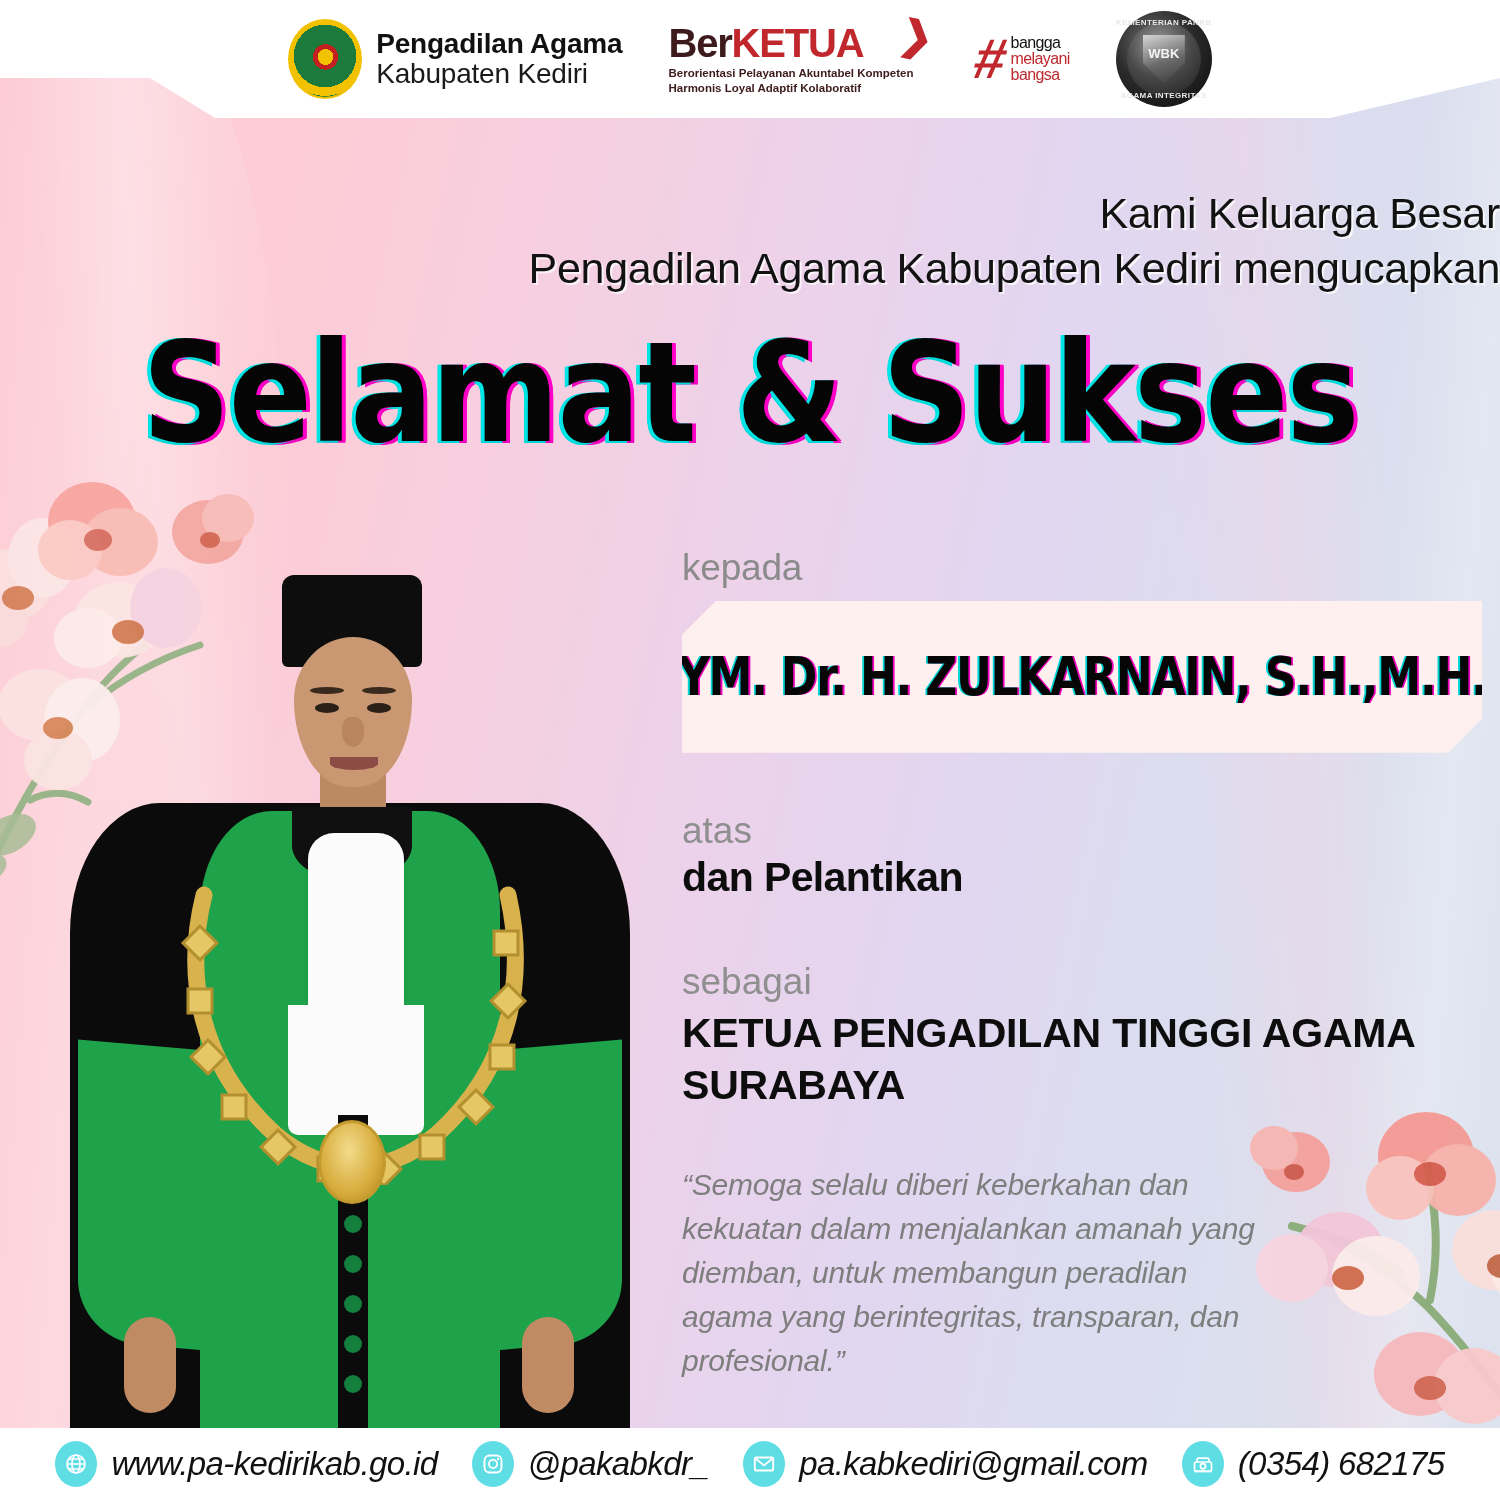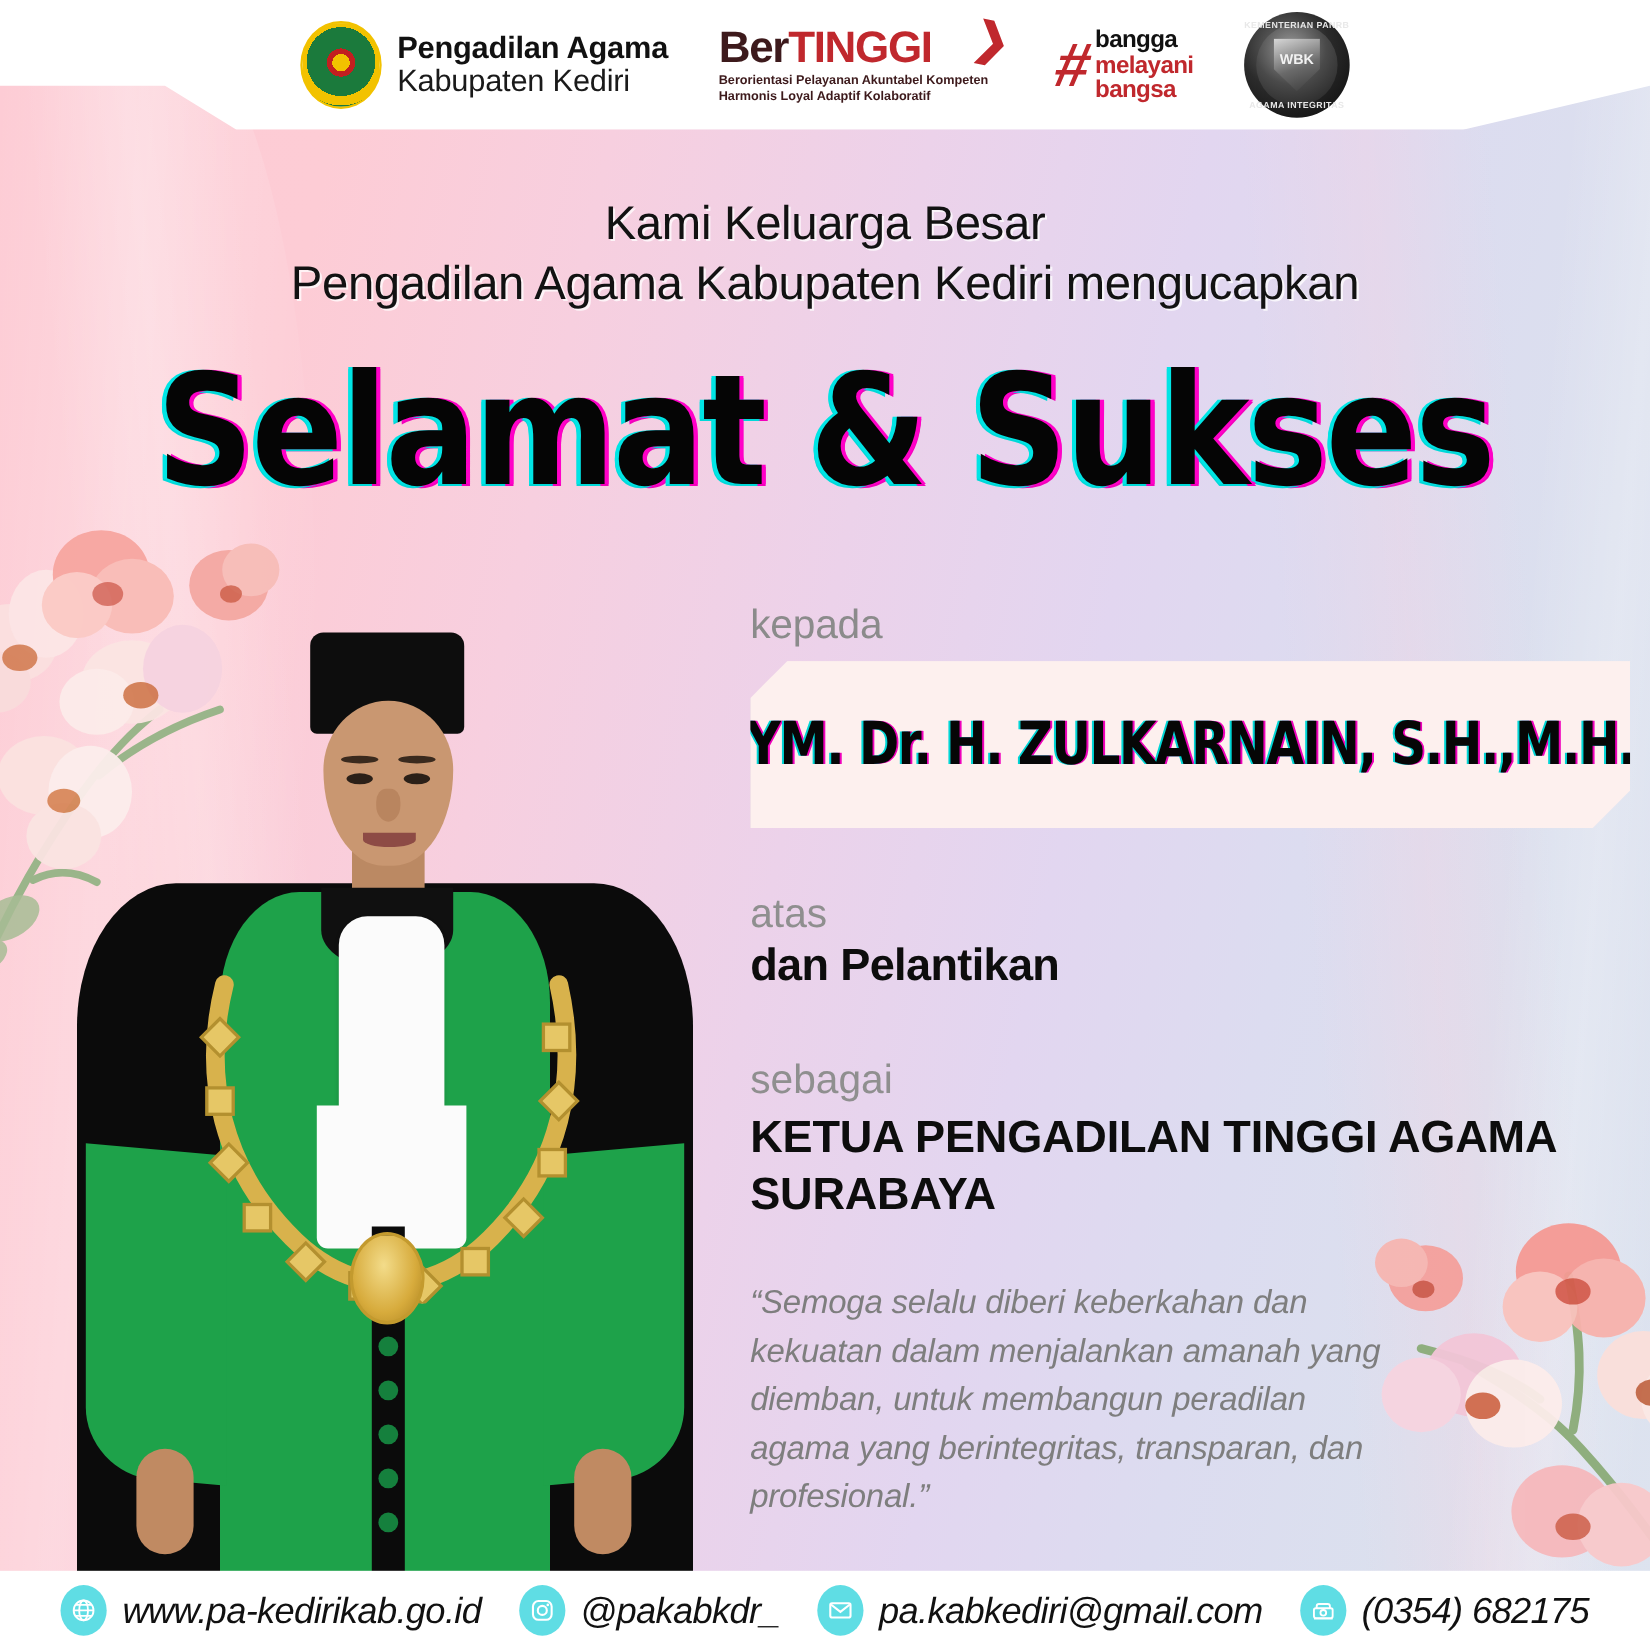--- a/index.html
+++ b/index.html
@@ -105,21 +105,21 @@
   }
   .berakhlak .sub {
     font-size: 11.5px; font-weight: 700; color: #3d1a1c; line-height: 1.25; margin-top: 3px; white-space: nowrap;
   }
 
   .bangga { display: flex; align-items: center; gap: 8px; }
   .bangga .hash {
     font-size: 56px; font-weight: 900; color: #c0282d; line-height: .8;
     transform: skewX(-12deg); letter-spacing: -4px;
   }
-  .bangga .words { line-height: 1.02; font-weight: 700; font-size: 22px; letter-spacing: -.6px; }
+  .bangga .words { line-height: 1.02; font-weight: 400; font-size: 16px; letter-spacing: -.6px; }
   .bangga .w1 { color: #111; }
   .bangga .w2, .bangga .w3 { color: #c0282d; }
 
   .wbk {
     width: 96px; height: 96px; border-radius: 50%; flex: none;
     background: radial-gradient(circle at 38% 32%, #6e6e6e 0%, #2b2b2b 45%, #0a0a0a 100%);
     position: relative;
     display: flex; align-items: center; justify-content: center;
   }
   .wbk::before {
@@ -137,22 +137,22 @@
   }
   .wbk .ringtop, .wbk .ringbot {
     position: absolute; z-index: 3; width: 100%; text-align: center;
     font-size: 8px; font-weight: 700; color: #e8e8e8; letter-spacing: .4px;
   }
   .wbk .ringtop { top: 7px; }
   .wbk .ringbot { bottom: 7px; }
 
   
   #greeting {
-    position: absolute; top: 176px; left: 0; width: 1500px;
-    text-align: center;
+    position: absolute; top: 186px; left: 0; width: 1500px;
+    text-align: right;
     font-size: 43px; line-height: 1.28; color: #121212; font-weight: 400;
     letter-spacing: -.3px;
     text-shadow: 2px 2px 0 rgba(255,255,255,.75);
     z-index: 4;
   }
 
   
   #headline {
     position: absolute; top: 326px; left: 0; width: 1500px;
     text-align: center;
@@ -320,21 +320,21 @@
 
     <div class="logo-lockup">
       <div class="seal"></div>
       <div class="court-name">
         <div class="l1">Pengadilan Agama</div>
         <div class="l2">Kabupaten Kediri</div>
       </div>
     </div>
 
     <div class="berakhlak">
-      <div class="big"><span class="dark">Ber</span><span>TINGGI</span></div>
+      <div class="big"><span class="dark">Ber</span><span>KETUA</span></div>
       <div class="swoosh">❯</div>
       <div class="sub">Berorientasi Pelayanan Akuntabel Kompeten</div>
       <div class="sub" style="margin-top:0">Harmonis Loyal Adaptif Kolaboratif</div>
     </div>
 
     <div class="bangga">
       <div class="hash">#</div>
       <div class="words">
         <div class="w1">bangga</div>
         <div class="w2">melayani</div>

